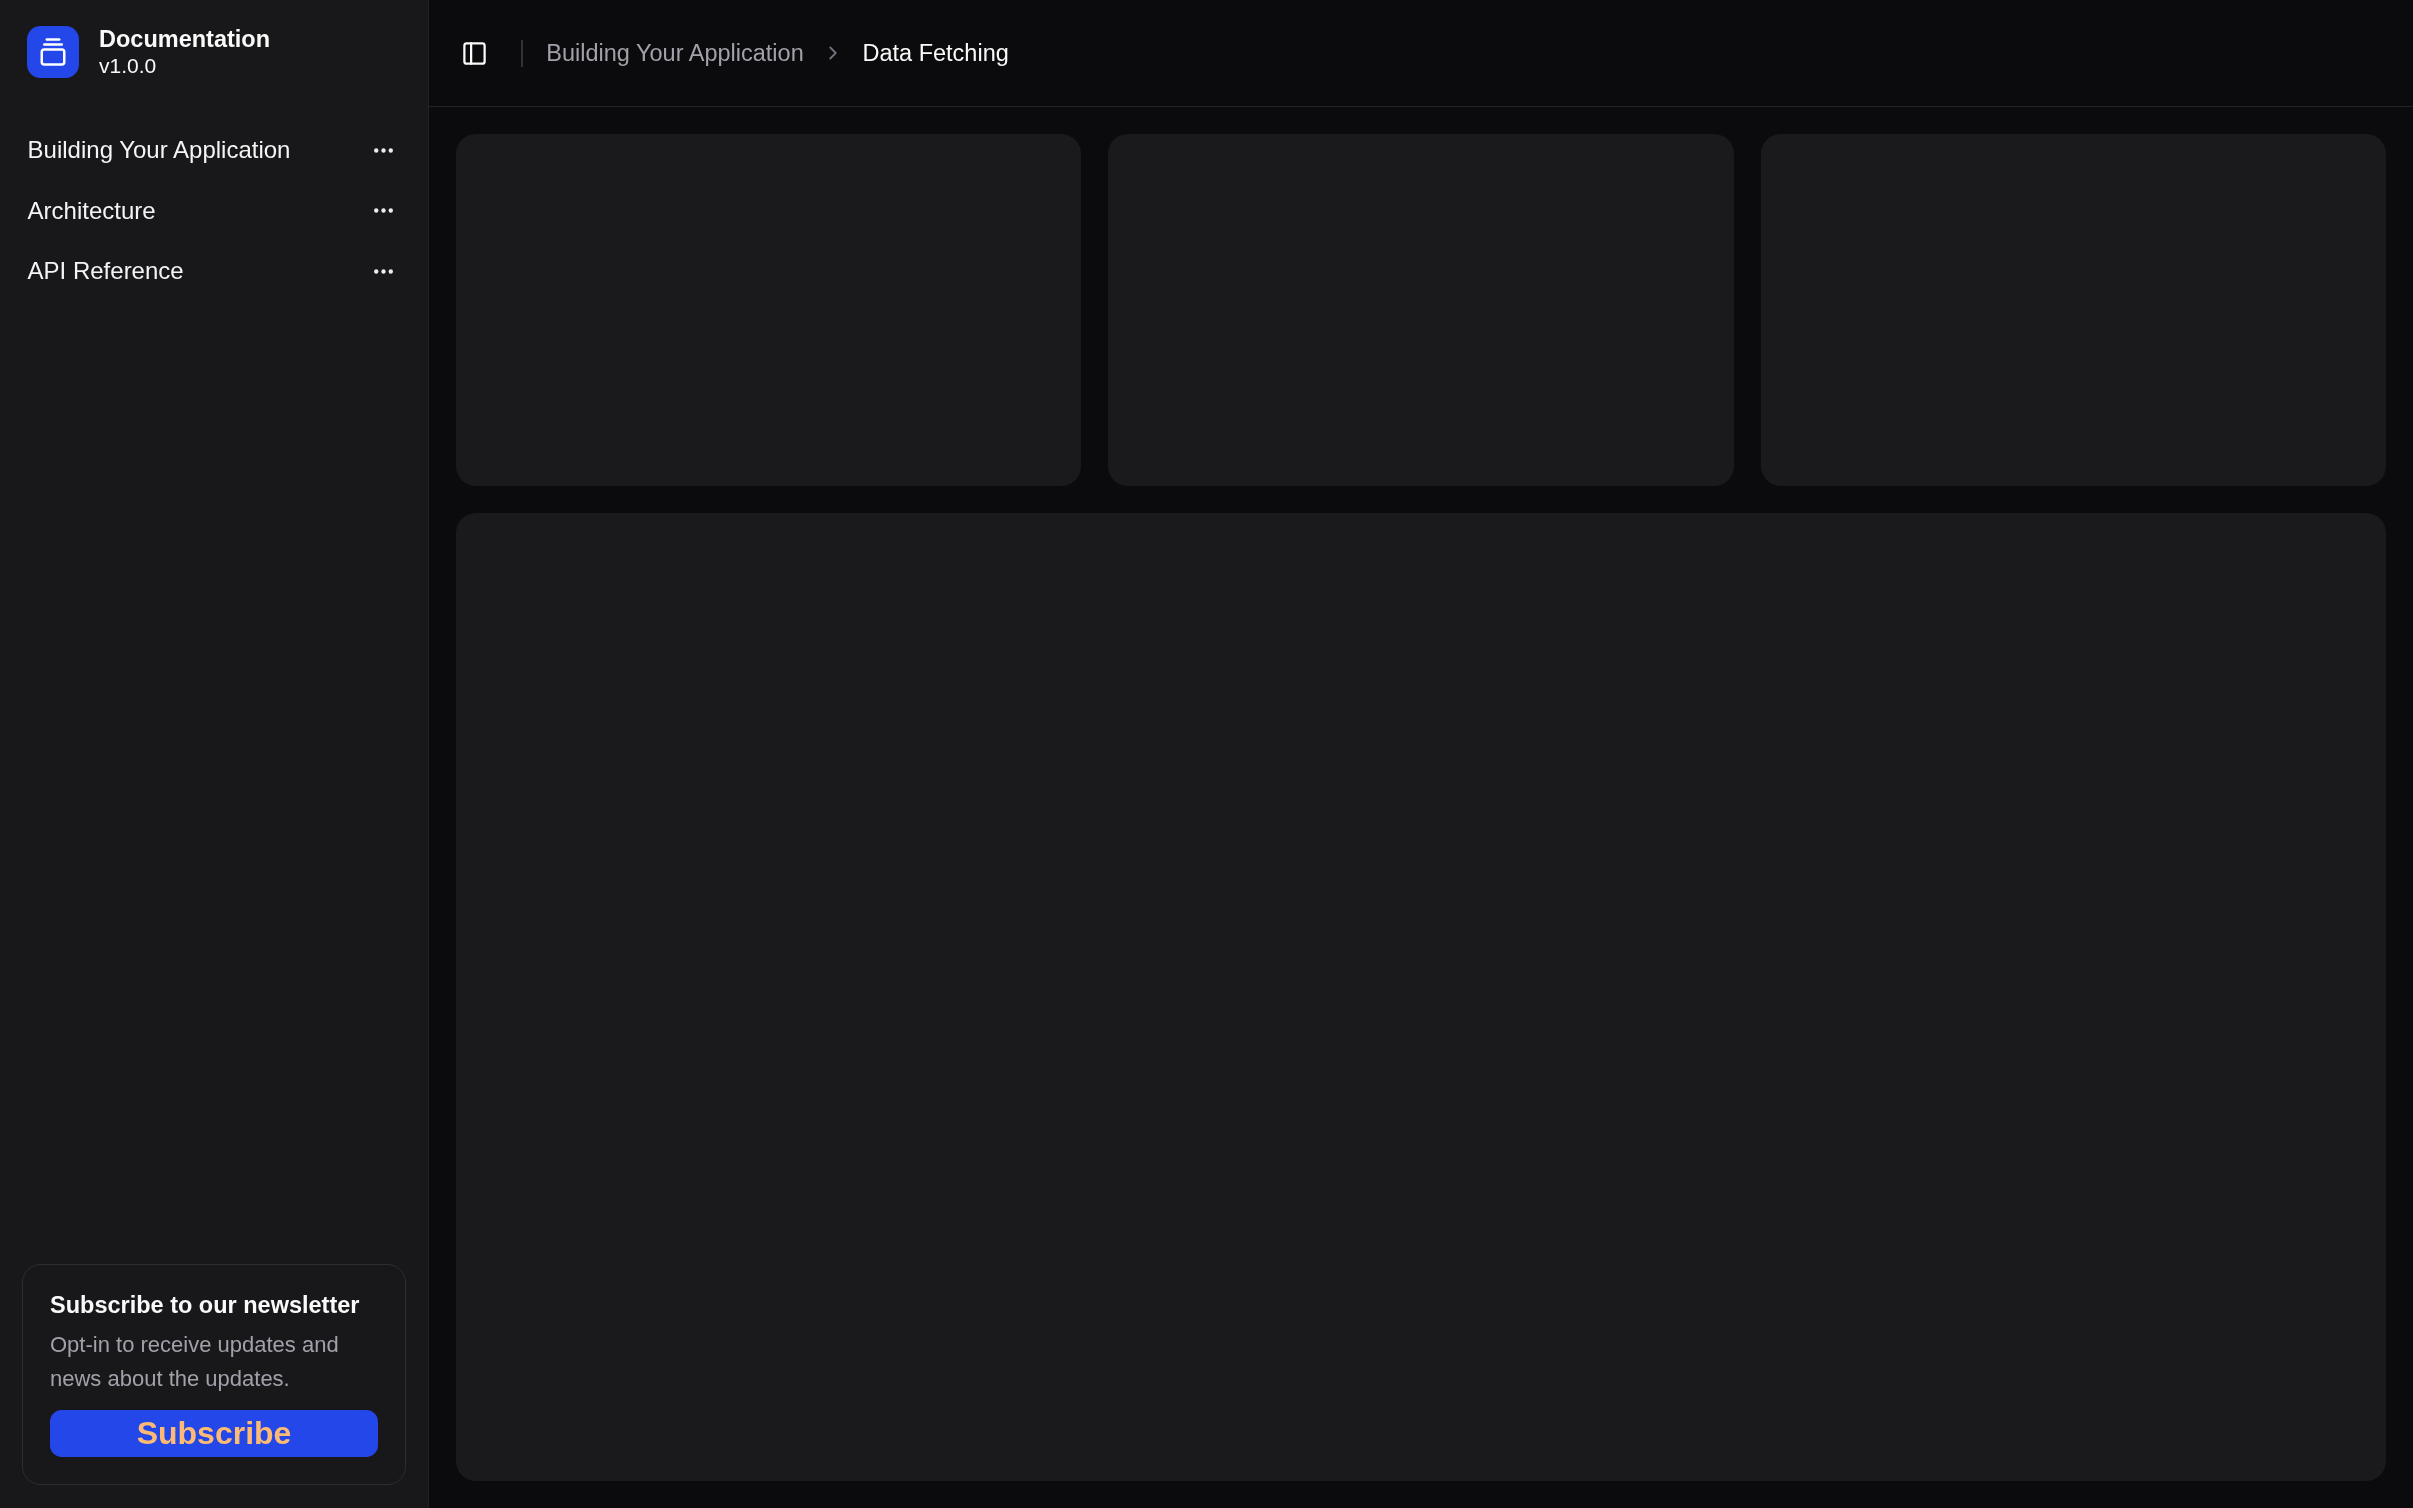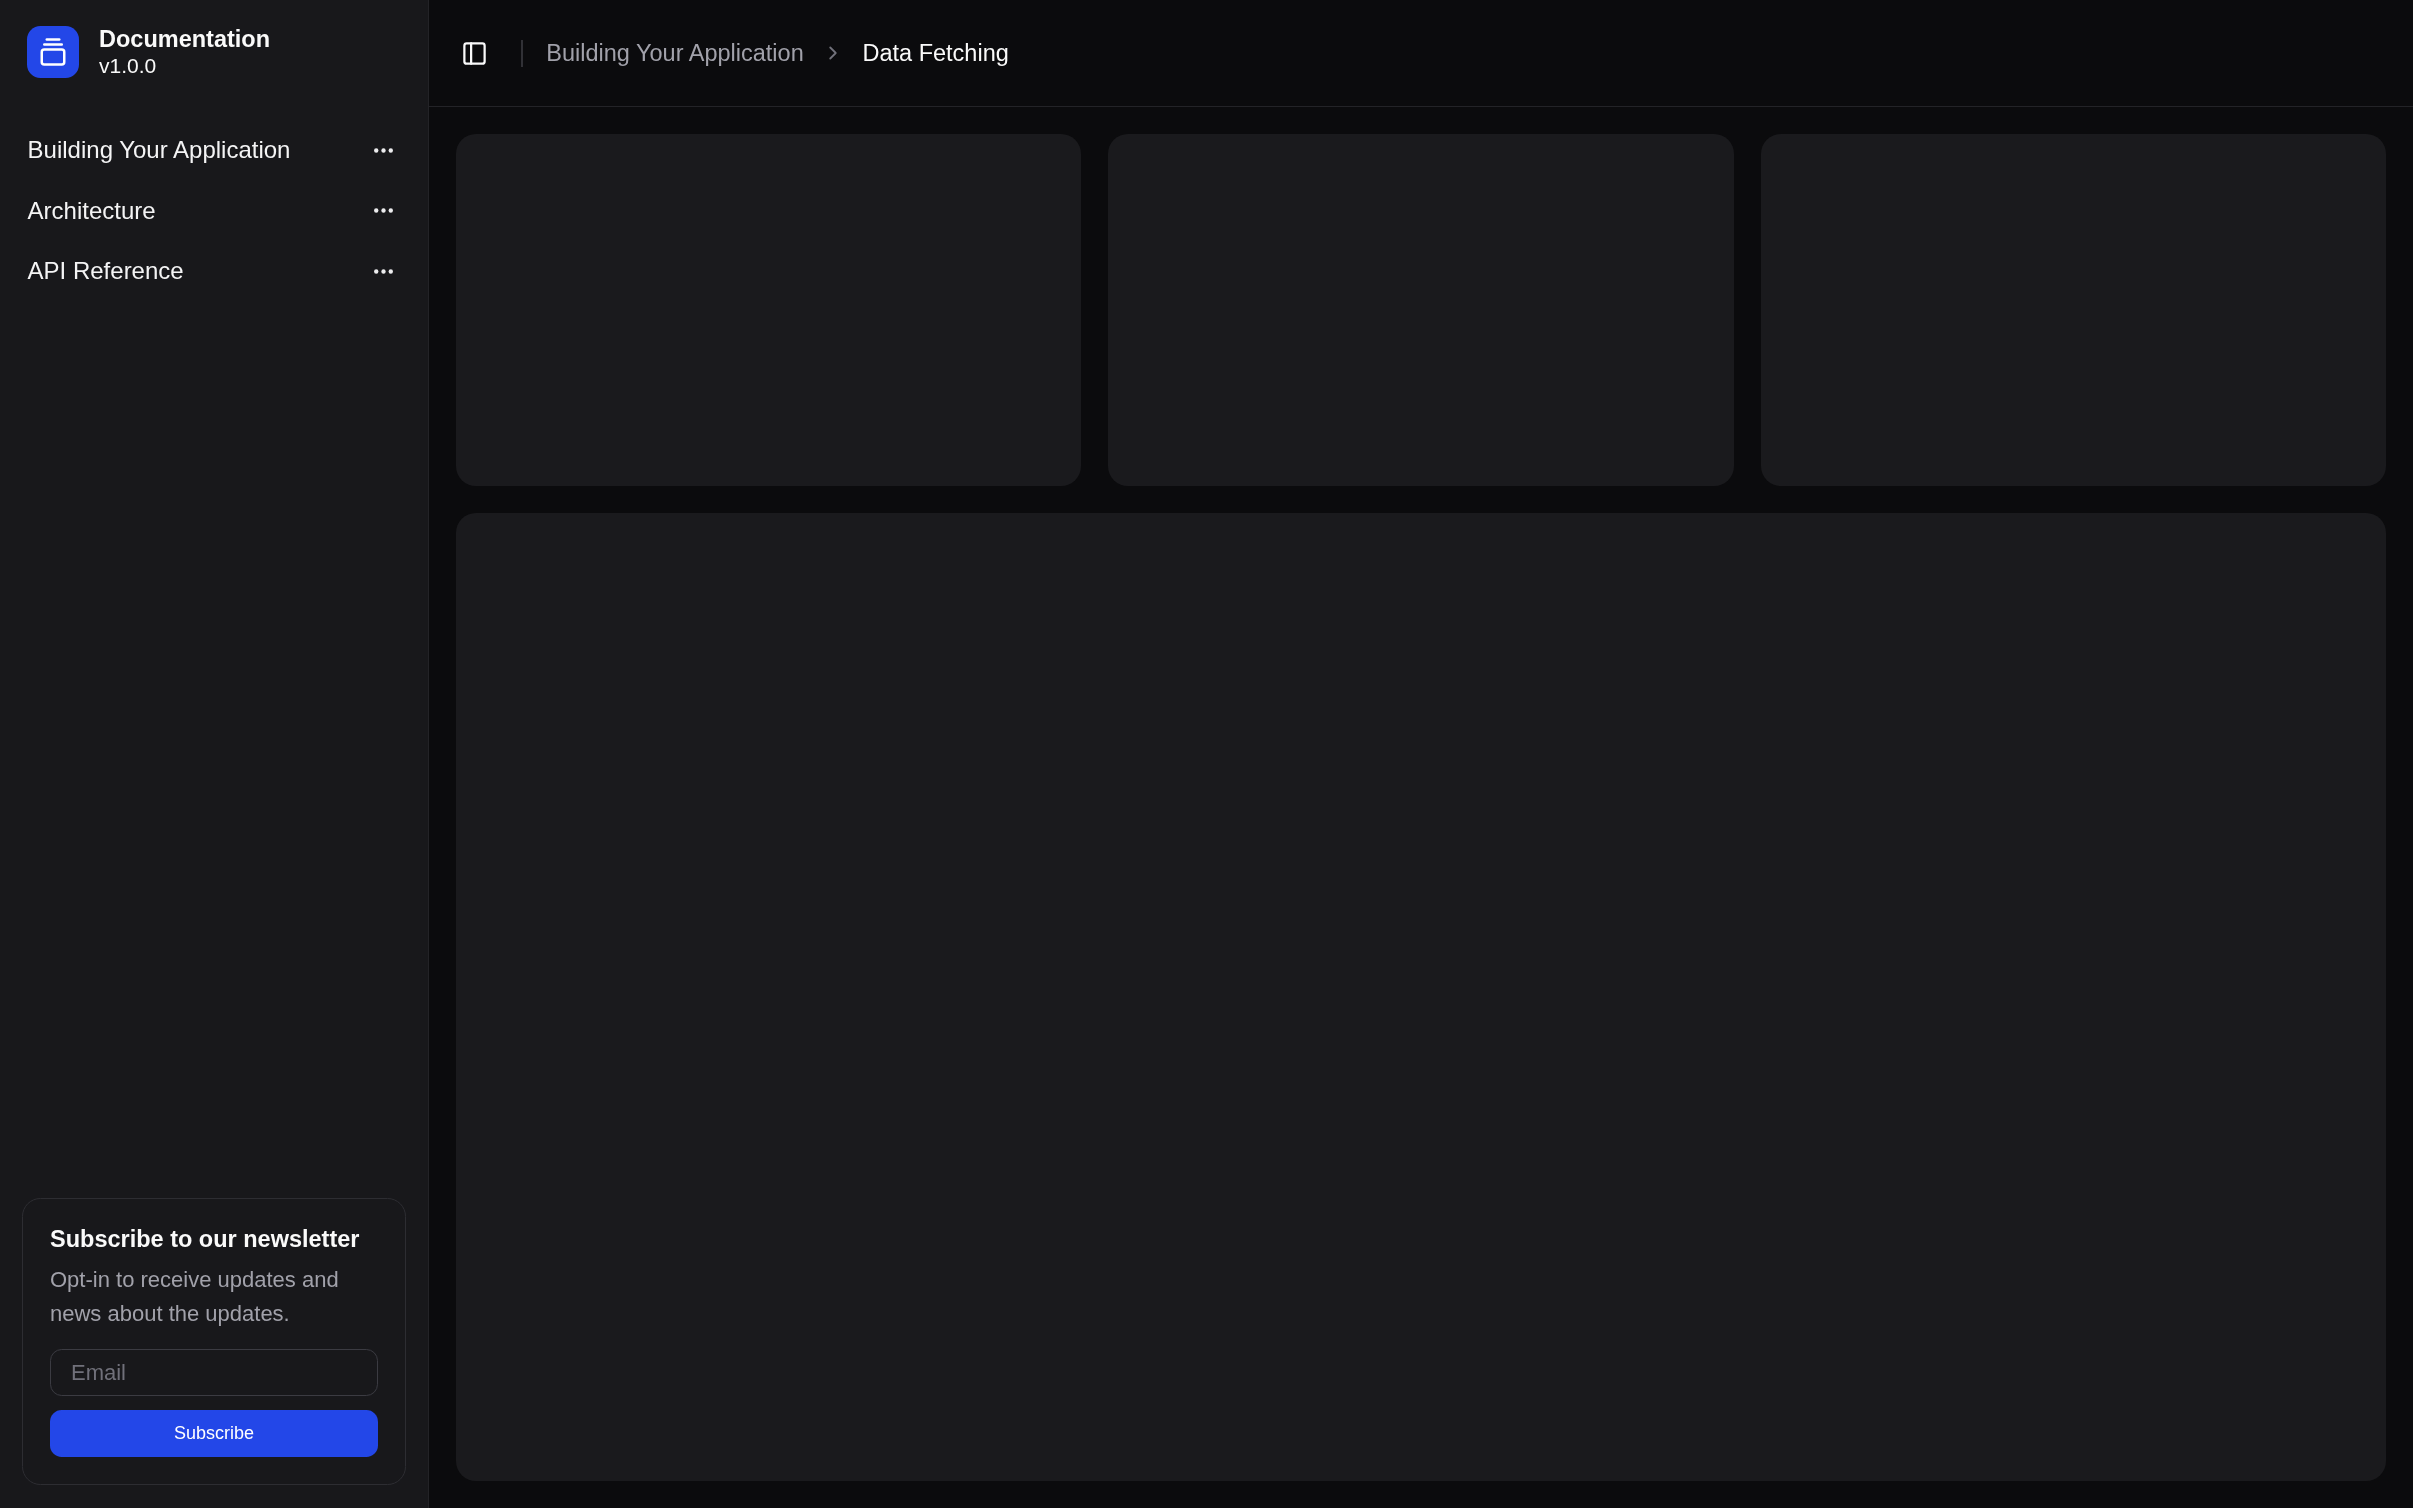--- a/index.html
+++ b/index.html
@@ -60,21 +60,21 @@
     color: var(--text-primary, #fafafa);
     font-size: 22px; padding: 0 20px;
     font-family: inherit;
     outline: none;
   }
   .email-input::placeholder { color: #70707a; }
   .subscribe-btn {
     width: 100%; height: 47px; margin-top: 13.4px;
     background: var(--primary, #2347e8);
     border: none; border-radius: 11.7px;
-    color: #ffffff; font-size: 18px; font-weight: 400;
+    color: #fdba74; font-size: 32px; font-weight: 700;
     font-family: inherit; cursor: pointer;
     display: flex; align-items: center; justify-content: center;
   }
 
   
   .main { flex: 1; display: flex; flex-direction: column; background: var(--content-bg, #0b0b0d); min-width: 0; }
   .main-header {
     height: 107px; flex-shrink: 0;
     border-bottom: 1.7px solid var(--border, #232327);
     display: flex; align-items: center;
@@ -164,21 +164,20 @@
               <circle cx="19" cy="12" r="2.1"></circle>
             </svg>
         </button>
       </div>
     </nav>
 
     <div class="sidebar-footer">
       <div class="newsletter-card">
         <div class="newsletter-title">Subscribe to our newsletter</div>
         <div class="newsletter-desc">Opt-in to receive updates and news about the updates.</div>
-        <input class="email-input" type="email" placeholder="Email" style="">
         <button class="subscribe-btn">Subscribe</button>
       </div>
     </div>
 
   </aside>
 
   <main class="main">
 
     <header class="main-header">
       <button class="toggle-btn">

